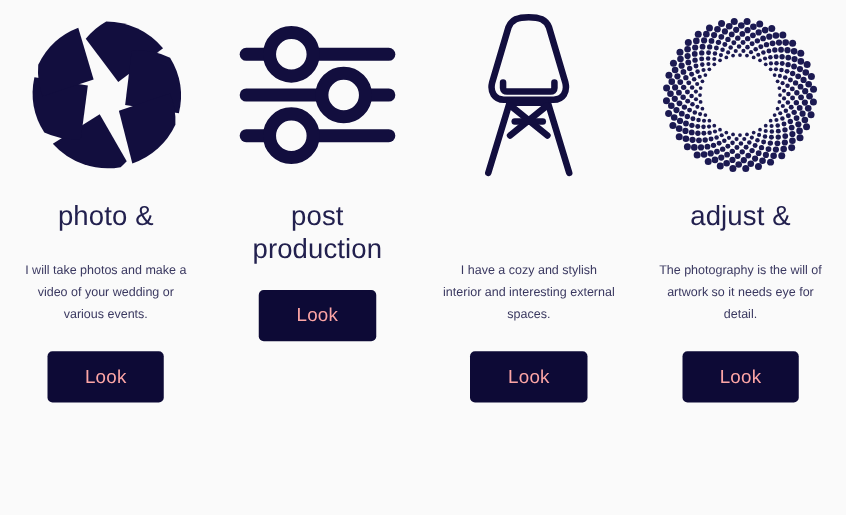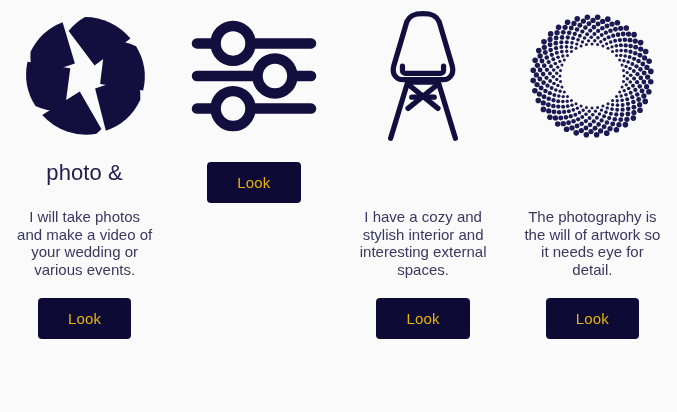--- a/index.html
+++ b/index.html
@@ -41,30 +41,30 @@
     margin-top: 18px;
     font-size: 22px;
     font-weight: 300;
     line-height: 26px;
     color: #22204e;
     text-align: center;
     letter-spacing: 0.1px;
   }
   .card-desc {
     margin-top: 22px;
-    font-size: 15px;
+    font-size: 10px;
     line-height: 17.5px;
     color: #3a3860;
     text-align: center;
     max-width: 140px;
   }
   .card-button {
     margin-top: 20px;
     background: #0d0a36;
-    color: #eab308;
+    color: #fca5a5;
     border: none;
     border-radius: 4px;
     font-family: "Liberation Sans", sans-serif;
     font-size: 15px;
     line-height: 1;
     padding: 13px 30px;
     cursor: pointer;
     letter-spacing: 0.2px;
   }
 </style>
@@ -100,20 +100,24 @@
           <line x1="6" y1="22" x2="104" y2="22"></line>
           <line x1="6" y1="50" x2="104" y2="50"></line>
           <line x1="6" y1="78" x2="104" y2="78"></line>
         </g>
         <g fill="#fafafa" stroke="#120e3e" stroke-width="9">
           <circle cx="37" cy="22" r="15"></circle>
           <circle cx="73" cy="50" r="15"></circle>
           <circle cx="37" cy="78" r="15"></circle>
         </g>
       </svg>
+    </div>
+    <div class="card-title">
+      <span>post</span><br>
+      <span>production</span>
     </div>
     <button class="card-button">Look</button>
   </div>
 
   <div class="service-card">
     <div class="card-icon">
       <svg width="100" height="132" viewBox="0 0 80 106" aria-hidden="true">
         <g stroke="#120e3e" stroke-width="4.2" fill="none" stroke-linecap="round" stroke-linejoin="round">
           <path d="M24 56 C18 56 15 51 16.5 45 L27 9.5 C29 4.5 33 3 40 3 C47 3 51 4.5 53 9.5 L63.5 45 C65 51 62 56 56 56 Z"></path>
           <path d="M23.5 45 L23.5 48.5 C23.5 50 24.6 50.8 26 50.8 L54 50.8 C55.4 50.8 56.5 50 56.5 48.5 L56.5 45"></path>
@@ -458,19 +462,19 @@
             <circle cx="104.05" cy="64.44" r="1.99"></circle>
             <circle cx="107.08" cy="68.14" r="2.15"></circle>
             <circle cx="109.77" cy="72.33" r="2.31"></circle>
             <circle cx="112.06" cy="76.96" r="2.48"></circle>
             <circle cx="113.90" cy="82.01" r="2.64"></circle>
             <circle cx="115.24" cy="87.42" r="2.80"></circle>
           </g>
       </svg>
     </div>
     <div class="card-title">
-      <br>
+      <span>adjust &amp;</span><br>
     </div>
     <div class="card-desc">The photography is the will of artwork so it needs eye for detail.</div>
     <button class="card-button">Look</button>
   </div>
 
 </div>
 
 </body></html>

